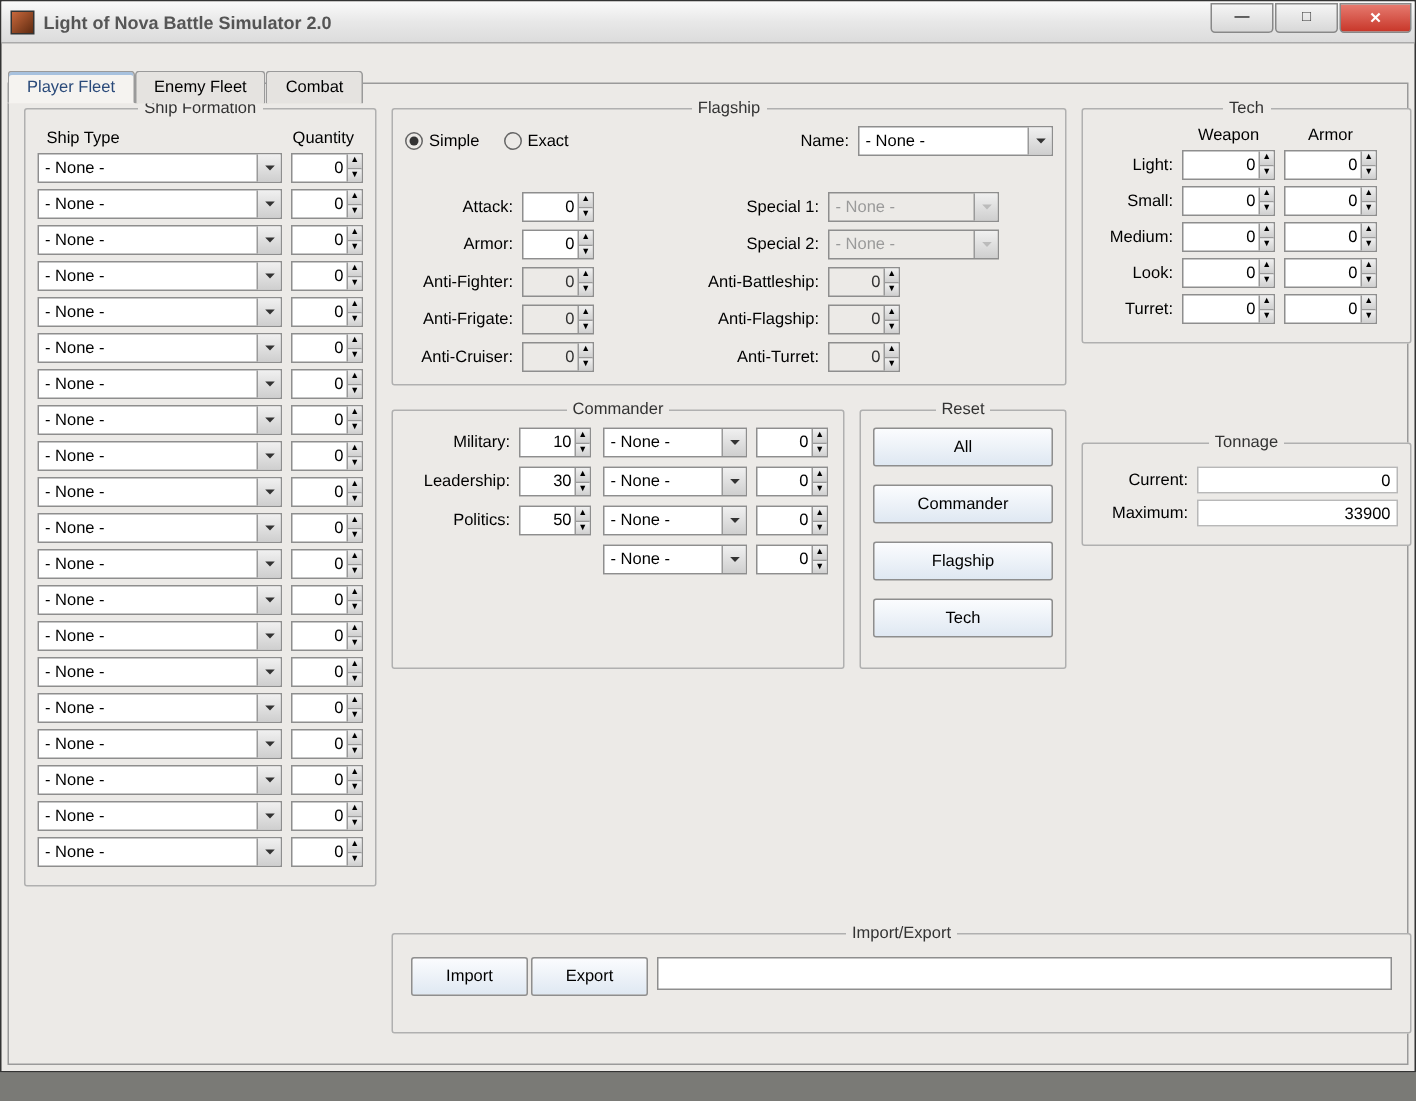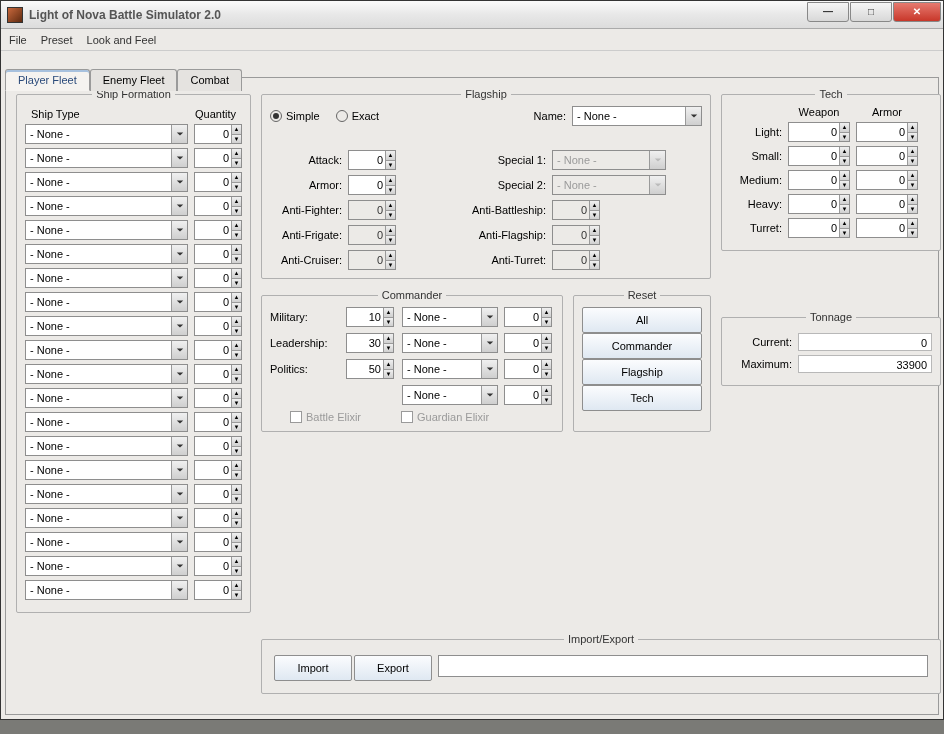--- a/index.html
+++ b/index.html
@@ -38,25 +38,25 @@
 .radio { display:flex; align-items:center; gap:4px;}
 .radio .dot { width:12px; height:12px; border:1px solid #666; border-radius:50%; display:flex;align-items:center;justify-content:center;}
 .radio .dot.checked::after { content:""; width:6px; height:6px; background:#333; border-radius:50%;}
 .flagship-grid { display:grid; grid-template-columns: 72px 114px 78px 114px; gap:5px 6px; align-items:center;}
 .flagship-grid label { text-align:right;}
 .wide-combo { display:flex; align-items:center; border:1px solid #8e8e8e; background:#fff; height:20px; padding:0 0 0 4px;}
 .wide-combo .arrow { width:16px; height:18px; background:linear-gradient(to bottom,#f0f0f0,#cfcfcf); border-left:1px solid #9a9a9a; display:flex;align-items:center;justify-content:center; margin-left:auto;}
 .commander-reset-row { display:flex; gap:10px;}
 .commander { flex:1;}
 .commander .crow { display:grid; grid-template-columns:70px 50px 96px 50px; gap:6px; align-items:center; margin-bottom:6px;}
-.commander .crow label { text-align:left;}
+.commander .crow label { text-align:right;}
 .checkrow { display:flex; gap:40px; margin-top:6px; padding-left:20px;}
 .check { display:flex; align-items:center; gap:4px; color:#9a9a9a;}
 .check .box { width:12px; height:12px; border:1px solid #9a9a9a; background:#fff;}
-.btn { height:24px; border:1px solid #8e8e8e; background:linear-gradient(to bottom,#fbfcfe,#dfe8f2); border-radius:2px; display:flex; align-items:center; justify-content:center; margin-bottom:0; cursor:default; padding:12px 10px;}
+.btn { height:24px; border:1px solid #8e8e8e; background:linear-gradient(to bottom,#fbfcfe,#dfe8f2); border-radius:2px; display:flex; align-items:center; justify-content:center; margin-bottom:12px; cursor:default; padding:12px 10px;}
 .reset-box .btn { width:120px;}
 .tech .theaders { display:grid; grid-template-columns:52px 62px 62px; gap:6px; text-align:center; margin-bottom:4px;}
 .tech .trow { display:grid; grid-template-columns:52px 62px 62px; gap:6px; align-items:center; margin-bottom:4px;}
 .tech .trow label { text-align:right;}
 .tech .spinner { width:auto;}
 .tonnage .trow2 { display:flex; justify-content:space-between; align-items:center; margin:4px 0; gap:6px;}
 .tonnage .valbox { flex:1; border:1px solid #b8b8b8; background:#fff; text-align:right; padding:2px 4px; height:18px; line-height:14px;}
 .tonnage label { width:62px; text-align:right;}
 .importexport { grid-column: 2 / 4;}
 .importexport .iebody { display:flex; align-items:flex-start; gap:6px; padding:4px;}
@@ -76,25 +76,20 @@
   <div class="titlebar">
     <div class="titlebar-icon"></div>
     <div class="titlebar-text">Light of Nova Battle Simulator 2.0</div>
     <div class="titlebar-buttons">
       <div class="tbtn">—</div>
       <div class="tbtn">□</div>
       <div class="tbtn close">✕</div>
     </div>
   </div>
 
-  <div class="menubar">
-    <span>File</span>
-    <span>Preset</span>
-    <span>Look and Feel</span>
-  </div>
 
   <div class="tabs">
     <div class="tab active">Player Fleet</div>
     <div class="tab">Enemy Fleet</div>
     <div class="tab">Combat</div>
   </div>
 
   <div class="content">
 
     <div class="left-col">
@@ -651,30 +646,20 @@
                 </div>
             </div>
             <div class="spinner">
                 <div class="val">0</div>
                 <div class="spin">
                   <div>▲</div>
                   <div>▼</div>
                 </div>
               </div>
           </div>
-          <div class="checkrow">
-            <div class="check">
-                <div class="box"></div>
-                <span>Battle Elixir</span>
-              </div>
-            <div class="check">
-                <div class="box"></div>
-                <span>Guardian Elixir</span>
-              </div>
-          </div>
         </fieldset>
 
         <fieldset class="reset-box">
           <legend>Reset</legend>
           <div class="btn">All</div>
           <div class="btn">Commander</div>
           <div class="btn">Flagship</div>
           <div class="btn">Tech</div>
         </fieldset>
       </div>
@@ -736,21 +721,21 @@
               </div>
               <div class="spinner">
                 <div class="val">0</div>
                 <div class="spin">
                   <div>▲</div>
                   <div>▼</div>
                 </div>
               </div>
             </div>
             <div class="trow">
-              <label>Heavy:</label>
+              <label>Look:</label>
               <div class="spinner">
                 <div class="val">0</div>
                 <div class="spin">
                   <div>▲</div>
                   <div>▼</div>
                 </div>
               </div>
               <div class="spinner">
                 <div class="val">0</div>
                 <div class="spin">

